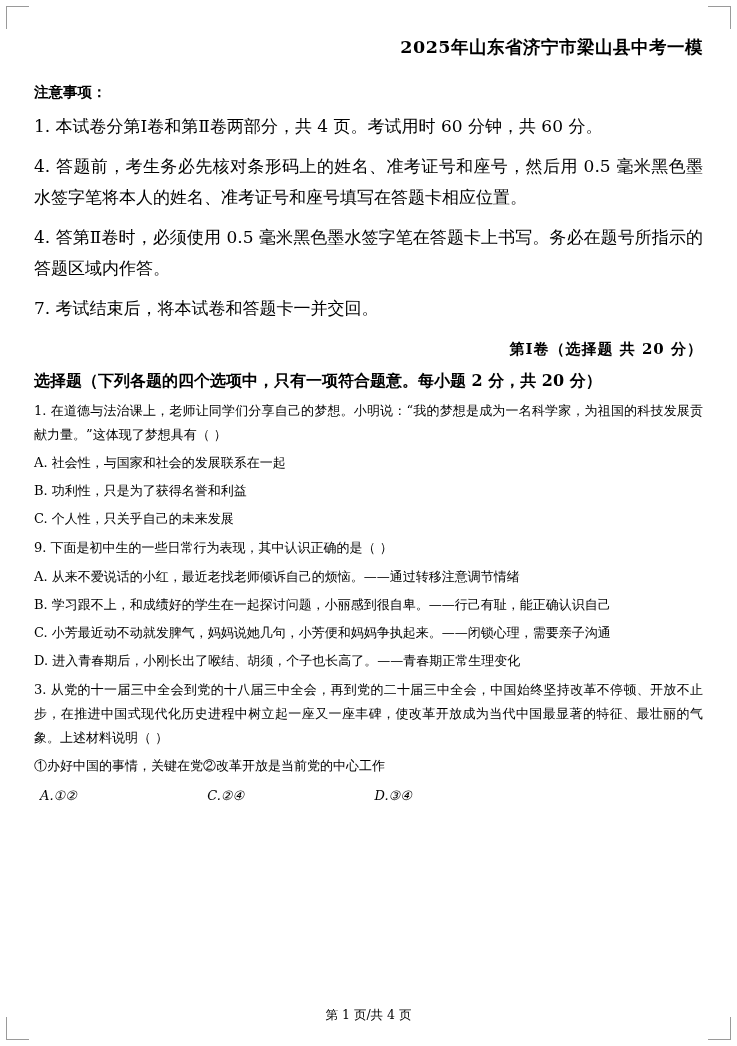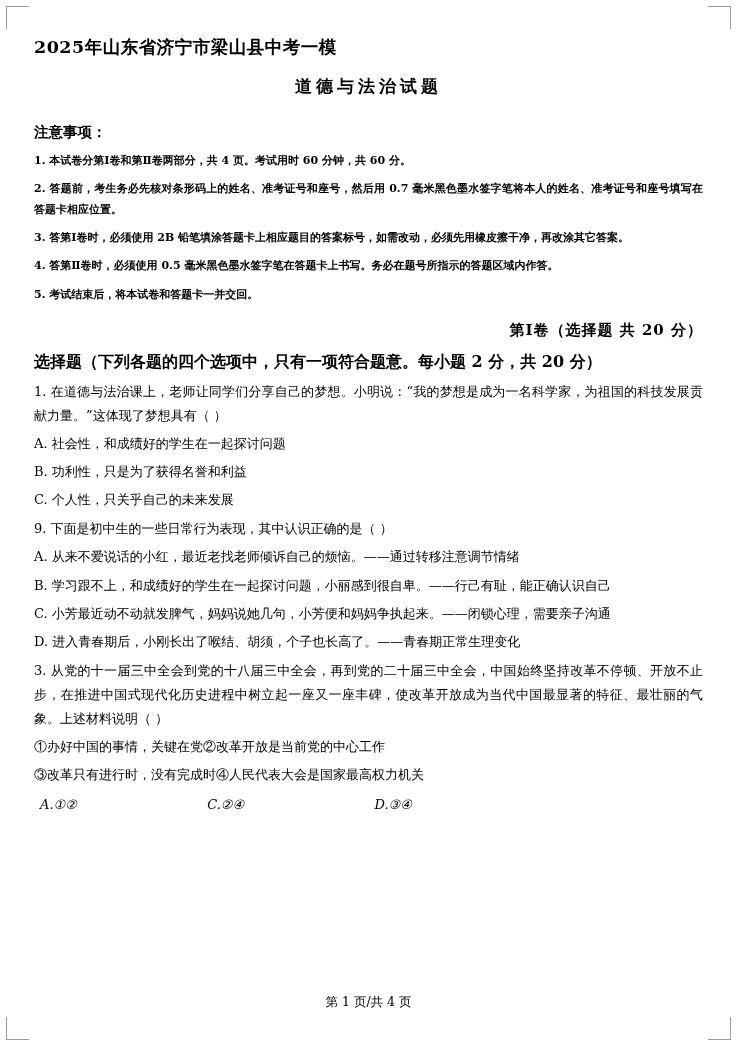--- a/index.html
+++ b/index.html
@@ -31,21 +31,21 @@
   }
   .crop.tl { top: 6px; left: 6px; border-left-width: 1px; border-top-width: 1px; }
   .crop.tr { top: 6px; right: 6px; border-right-width: 1px; border-top-width: 1px; }
   .crop.bl { bottom: 6px; left: 6px; border-left-width: 1px; border-bottom-width: 1px; }
   .crop.br { bottom: 6px; right: 6px; border-right-width: 1px; border-bottom-width: 1px; }
 
   .doc {
     padding-top: 24px;
   }
   .title1 {
-    text-align: left;
+    text-align: right;
     font-size: 17.5px;
     font-weight: bold;
     letter-spacing: 0.5px;
     margin: 10px 0 0 0;
     line-height: 1.5;
   }
   .title2 {
     text-align: center;
     font-size: 17px;
     font-weight: bold;
@@ -53,22 +53,22 @@
     margin: 14px 0 0 0;
     line-height: 1.5;
   }
   .notice-head {
     font-size: 14.5px;
     font-weight: bold;
     margin: 20px 0 0 0;
     line-height: 1.6;
   }
   .notice-item {
-    font-size: 11px;
-    font-weight: bold;
+    font-size: 17px;
+    font-weight: normal;
     line-height: 1.85;
     margin: 8px 0 0 0;
     text-align: justify;
     text-justify: inter-ideograph;
   }
   .section-head {
     text-align: right;
     font-size: 15px;
     font-weight: bold;
     margin: 16px 0 0 0;
@@ -103,64 +103,61 @@
   }
   .opt-row > span {
     width: 25%;
     display: block;
   }
   .opt-row > span:first-child { padding-left: 6px; }
   .footer {
     position: absolute;
     left: 0;
     right: 0;
-    bottom: 35px;
+    bottom: 22px;
     text-align: center;
     font-size: 12.5px;
   }
 </style>
 </head>
 <body>
 
 <div class="page">
   <div class="crop tl"></div>
   <div class="crop tr"></div>
   <div class="crop bl"></div>
   <div class="crop br"></div>
 
   <div class="doc">
 
     <div class="title1">2025年山东省济宁市梁山县中考一模</div>
-    <div class="title2">道德与法治试题</div>
 
     <div class="notice-head">注意事项：</div>
 
     <div class="notice-item">1. 本试卷分第Ⅰ卷和第Ⅱ卷两部分，共 4 页。考试用时 60 分钟，共 60 分。</div>
-    <div class="notice-item">2. 答题前，考生务必先核对条形码上的姓名、准考证号和座号，然后用 0.7 毫米黑色墨水签字笔将本人的姓名、准考证号和座号填写在答题卡相应位置。</div>
-    <div class="notice-item">3. 答第Ⅰ卷时，必须使用 2B 铅笔填涂答题卡上相应题目的答案标号，如需改动，必须先用橡皮擦干净，再改涂其它答案。</div>
+    <div class="notice-item">4. 答题前，考生务必先核对条形码上的姓名、准考证号和座号，然后用 0.5 毫米黑色墨水签字笔将本人的姓名、准考证号和座号填写在答题卡相应位置。</div>
     <div class="notice-item">4. 答第Ⅱ卷时，必须使用 0.5 毫米黑色墨水签字笔在答题卡上书写。务必在题号所指示的答题区域内作答。</div>
-    <div class="notice-item">5. 考试结束后，将本试卷和答题卡一并交回。</div>
+    <div class="notice-item">7. 考试结束后，将本试卷和答题卡一并交回。</div>
 
     <div class="section-head">第Ⅰ卷（选择题  共 20 分）</div>
     <div class="sub-head">选择题（下列各题的四个选项中，只有一项符合题意。每小题 2 分，共 20 分）</div>
 
     <div class="q">1. 在道德与法治课上，老师让同学们分享自己的梦想。小明说：“我的梦想是成为一名科学家，为祖国的科技发展贡献力量。”这体现了梦想具有（    ）</div>
-    <div class="opt">A. 社会性，和成绩好的学生在一起探讨问题</div>
+    <div class="opt">A. 社会性，与国家和社会的发展联系在一起</div>
     <div class="opt">B. 功利性，只是为了获得名誉和利益</div>
     <div class="opt">C. 个人性，只关乎自己的未来发展</div>
 
     <div class="q">9. 下面是初中生的一些日常行为表现，其中认识正确的是（    ）</div>
     <div class="opt">A. 从来不爱说话的小红，最近老找老师倾诉自己的烦恼。——通过转移注意调节情绪</div>
     <div class="opt">B.  学习跟不上，和成绩好的学生在一起探讨问题，小丽感到很自卑。——行己有耻，能正确认识自己</div>
     <div class="opt">C. 小芳最近动不动就发脾气，妈妈说她几句，小芳便和妈妈争执起来。——闭锁心理，需要亲子沟通</div>
     <div class="opt">D. 进入青春期后，小刚长出了喉结、胡须，个子也长高了。——青春期正常生理变化</div>
 
     <div class="q">3. 从党的十一届三中全会到党的十八届三中全会，再到党的二十届三中全会，中国始终坚持改革不停顿、开放不止步，在推进中国式现代化历史进程中树立起一座又一座丰碑，使改革开放成为当代中国最显著的特征、最壮丽的气象。上述材料说明（    ）</div>
     <div class="opt">①办好中国的事情，关键在党②改革开放是当前党的中心工作</div>
-    <div class="opt">③改革只有进行时，没有完成时④人民代表大会是国家最高权力机关</div>
     <div class="opt-row">
       <span>A.①②</span>
       <span>C.②④</span>
       <span>D.③④</span>
     </div>
   </div>
 
   <div class="footer">第 1 页/共 4 页</div>
 </div>
 

